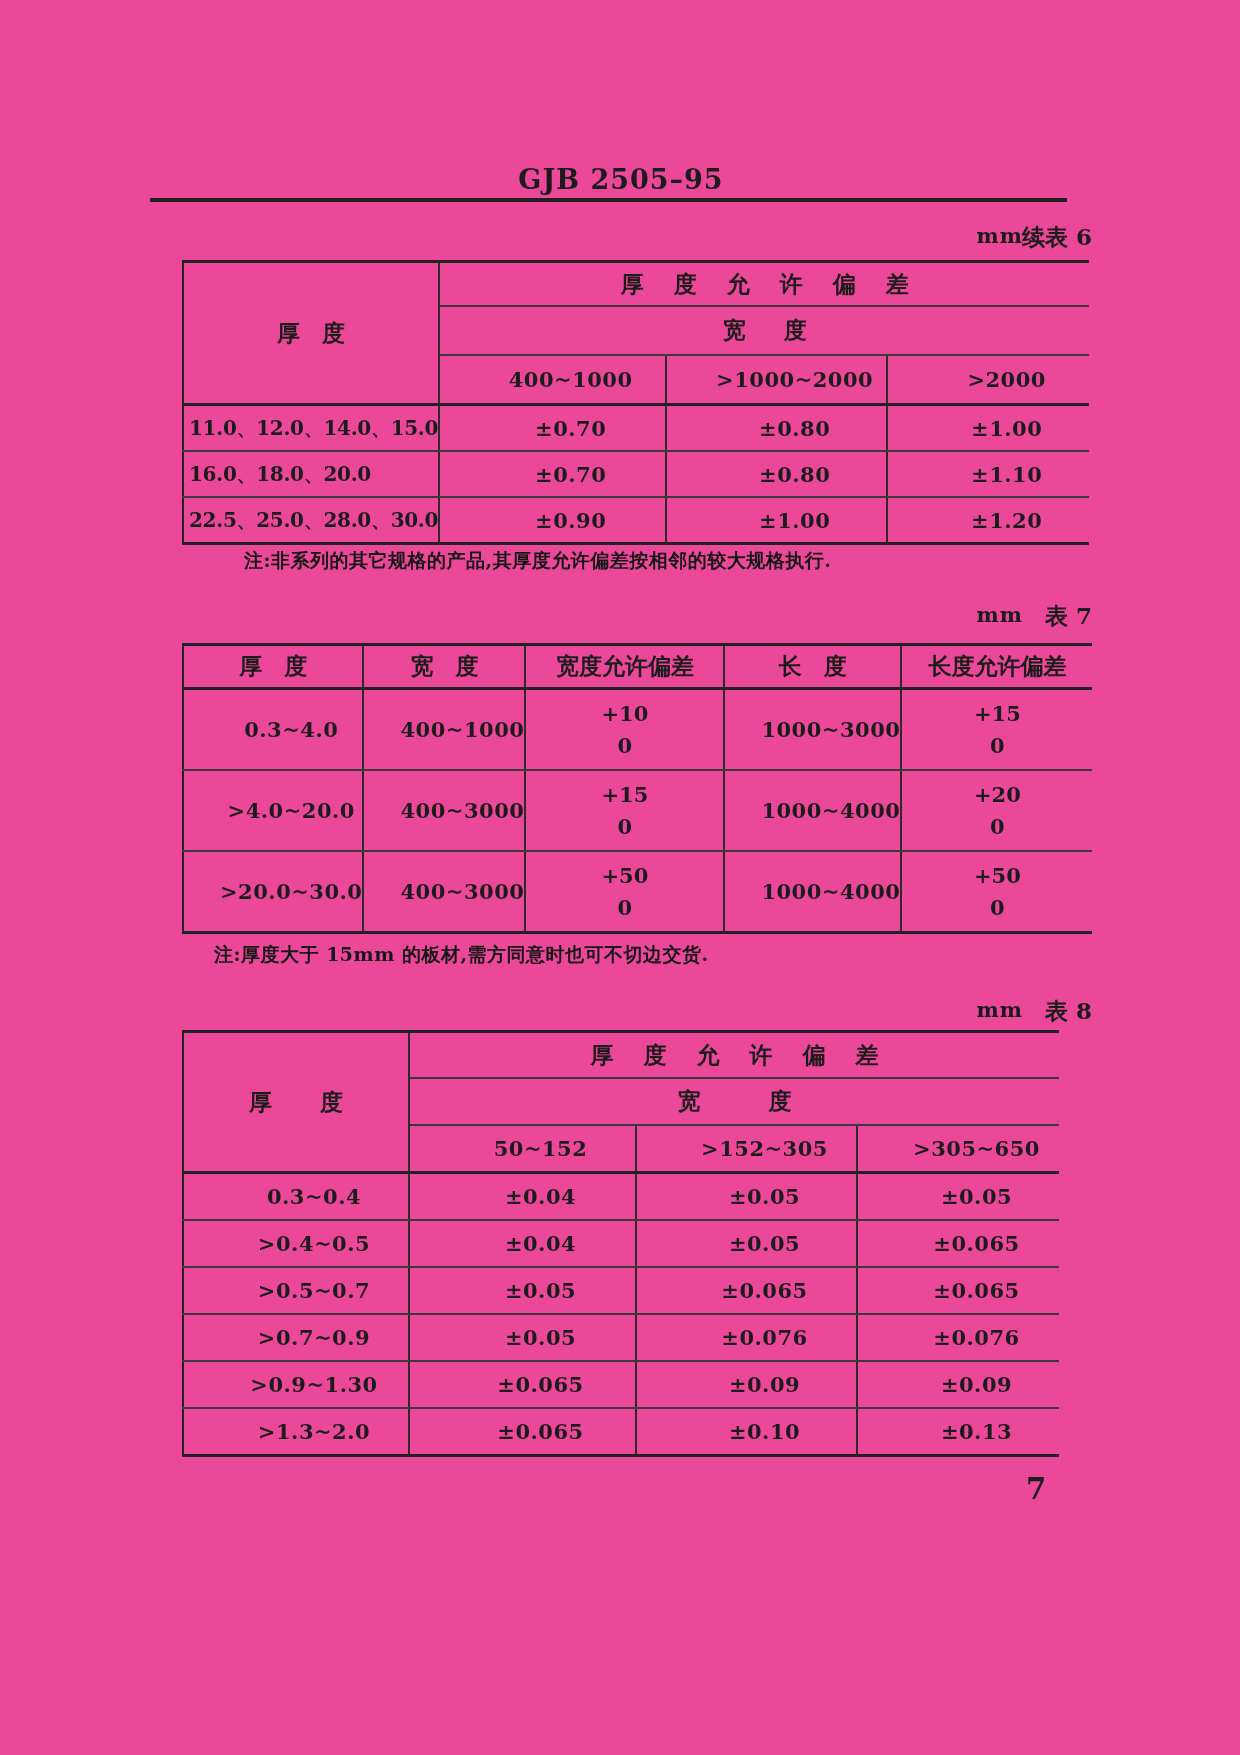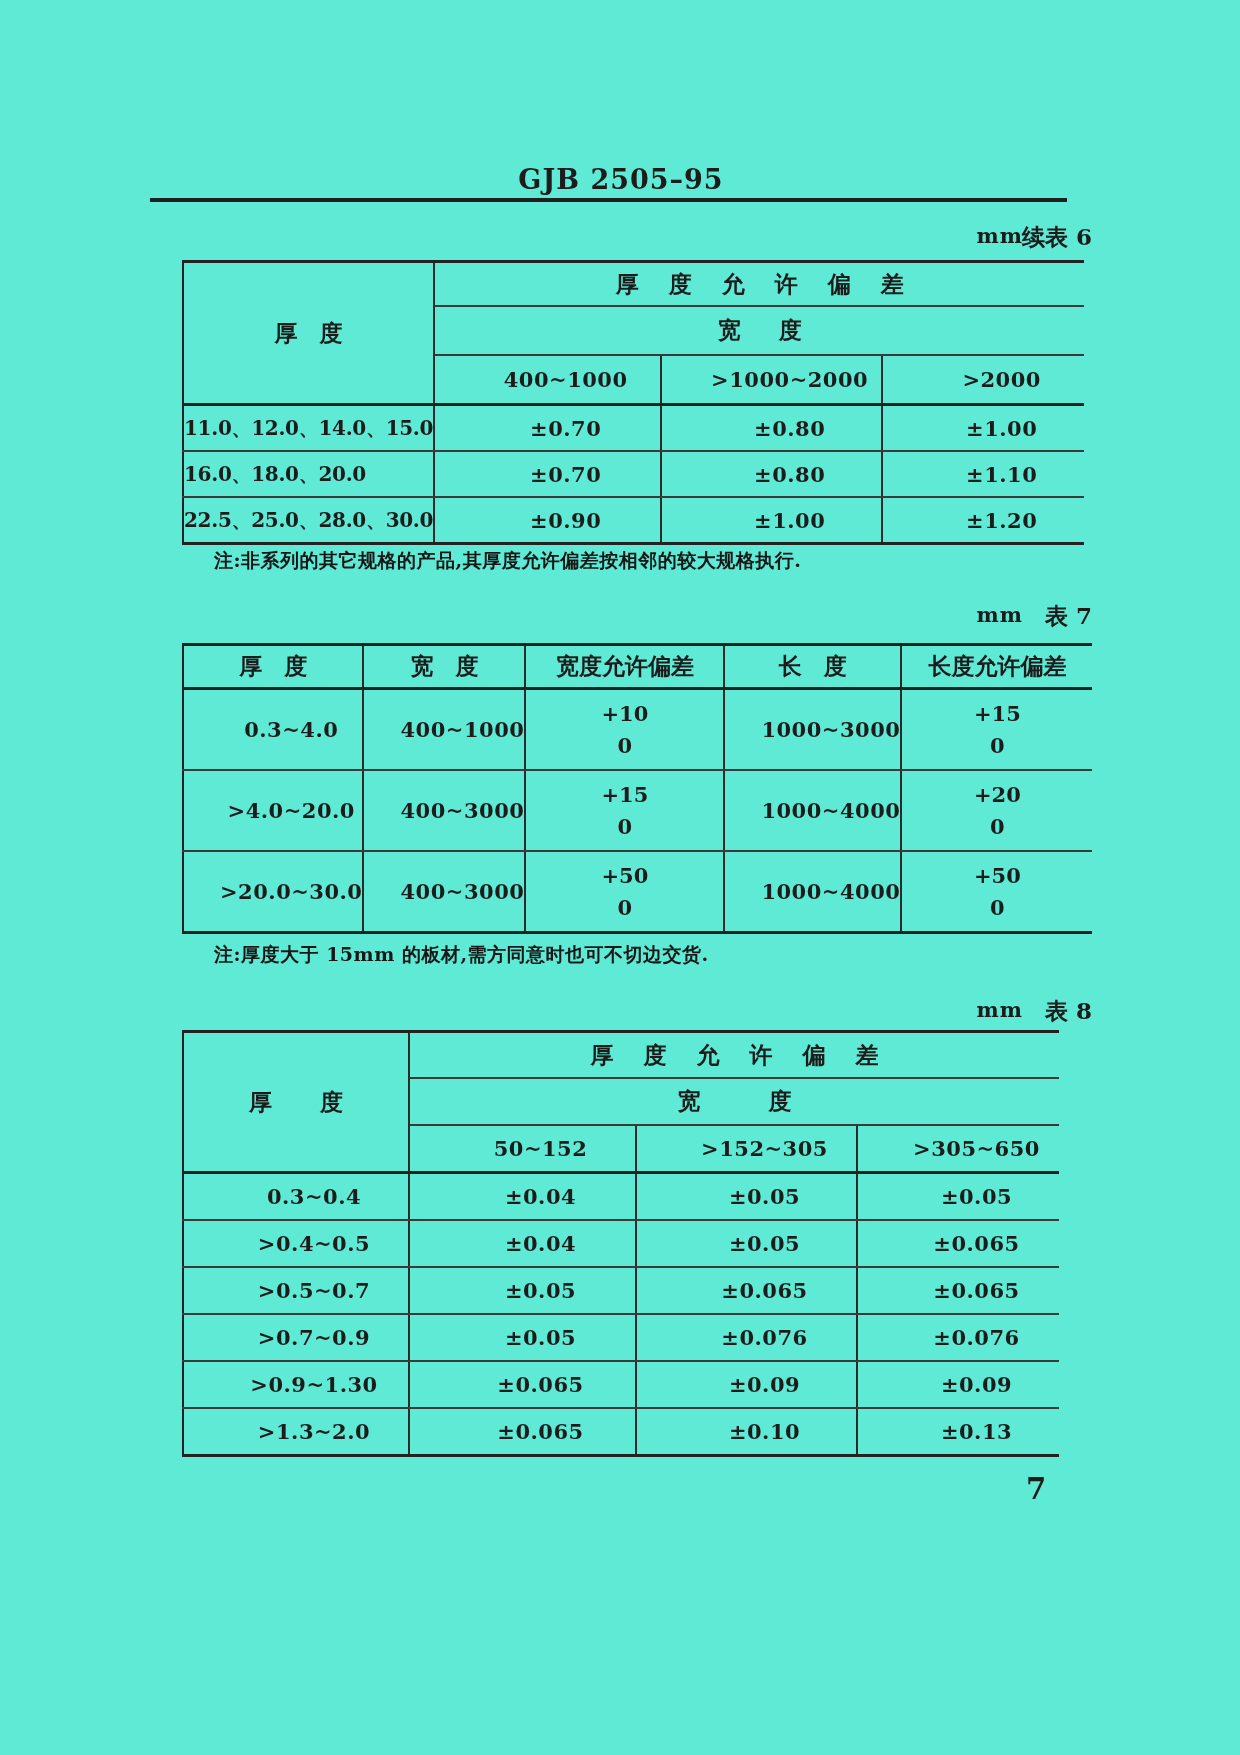--- a/index.html
+++ b/index.html
@@ -1,19 +1,19 @@
 <!DOCTYPE html>
 <html><head>
 <meta charset="utf-8">
 <style>
   html,body { margin:0; padding:0; background:#9a9a9a; }
   .page {
     position:relative;
     width:1240px; height:1755px;
-    background:#5eead4;
+    background:#ec4899;
     font-family:"DejaVu Serif","Liberation Serif",serif;
     color:#1c1c1c;
     overflow:hidden;
   }
   .doc-number {
     position:absolute; top:164px; left:150px; width:942px;
     text-align:center; font-size:27px; font-weight:bold; letter-spacing:1px;
   }
   .head-rule {
     position:absolute; top:198px; left:150px; width:917px; height:4px;
@@ -41,21 +41,21 @@
   }
   td.no-r { border-right:none; }
   td.hdr-bot { border-bottom:3px solid #222; }
   .zh { font-size:23px; }
   .ws14 { word-spacing:14px; }
   .ws22 { word-spacing:22px; }
   .ws30 { word-spacing:30px; }
   .ws40 { word-spacing:40px; }
   .ws60 { word-spacing:60px; }
   .num { font-size:21px; letter-spacing:0.5px;padding-left:36px; }
-  .t-left { text-align:left; font-size:20px; letter-spacing:-0.3px; }
+  .t-left { text-align:left; padding-left:5px; font-size:20px; letter-spacing:-0.3px; }
   .tol2 div { line-height:32px; font-size:21px; }
 
   #table6 { top:260px; left:182px; }
   #table6 tr.r-h1 td { height:42px; }
   #table6 tr.r-h2 td { height:47px; }
   #table6 tr.r-h3 td { height:47px; }
   #table6 tr.r-d  td { height:44px; }
 
   #table7 { top:643px; left:182px; }
   #table7 tr.r-h td { height:41px; }
@@ -64,21 +64,21 @@
   #table8 { top:1030px; left:182px; }
   #table8 tr.r-h1 td { height:44px; }
   #table8 tr.r-h2 td { height:45px; }
   #table8 tr.r-h3 td { height:45px; }
   #table8 tr.r-d  td { height:45px;margin-left:24px; }
 
   .note {
     position:absolute; left:214px;
     font-size:19px; font-weight:bold; letter-spacing:0.5px; color:#171717;
   }
-  #note-t6 { top:548px; }
+  #note-t6 { top:548px;margin-left:30px; }
   #note-t7 { top:942px; }
 
   .page-number {
     position:absolute; left:1026px; top:1472px;
     font-size:29px; font-weight:bold;
   }
 </style>
 </head>
 <body>
 

